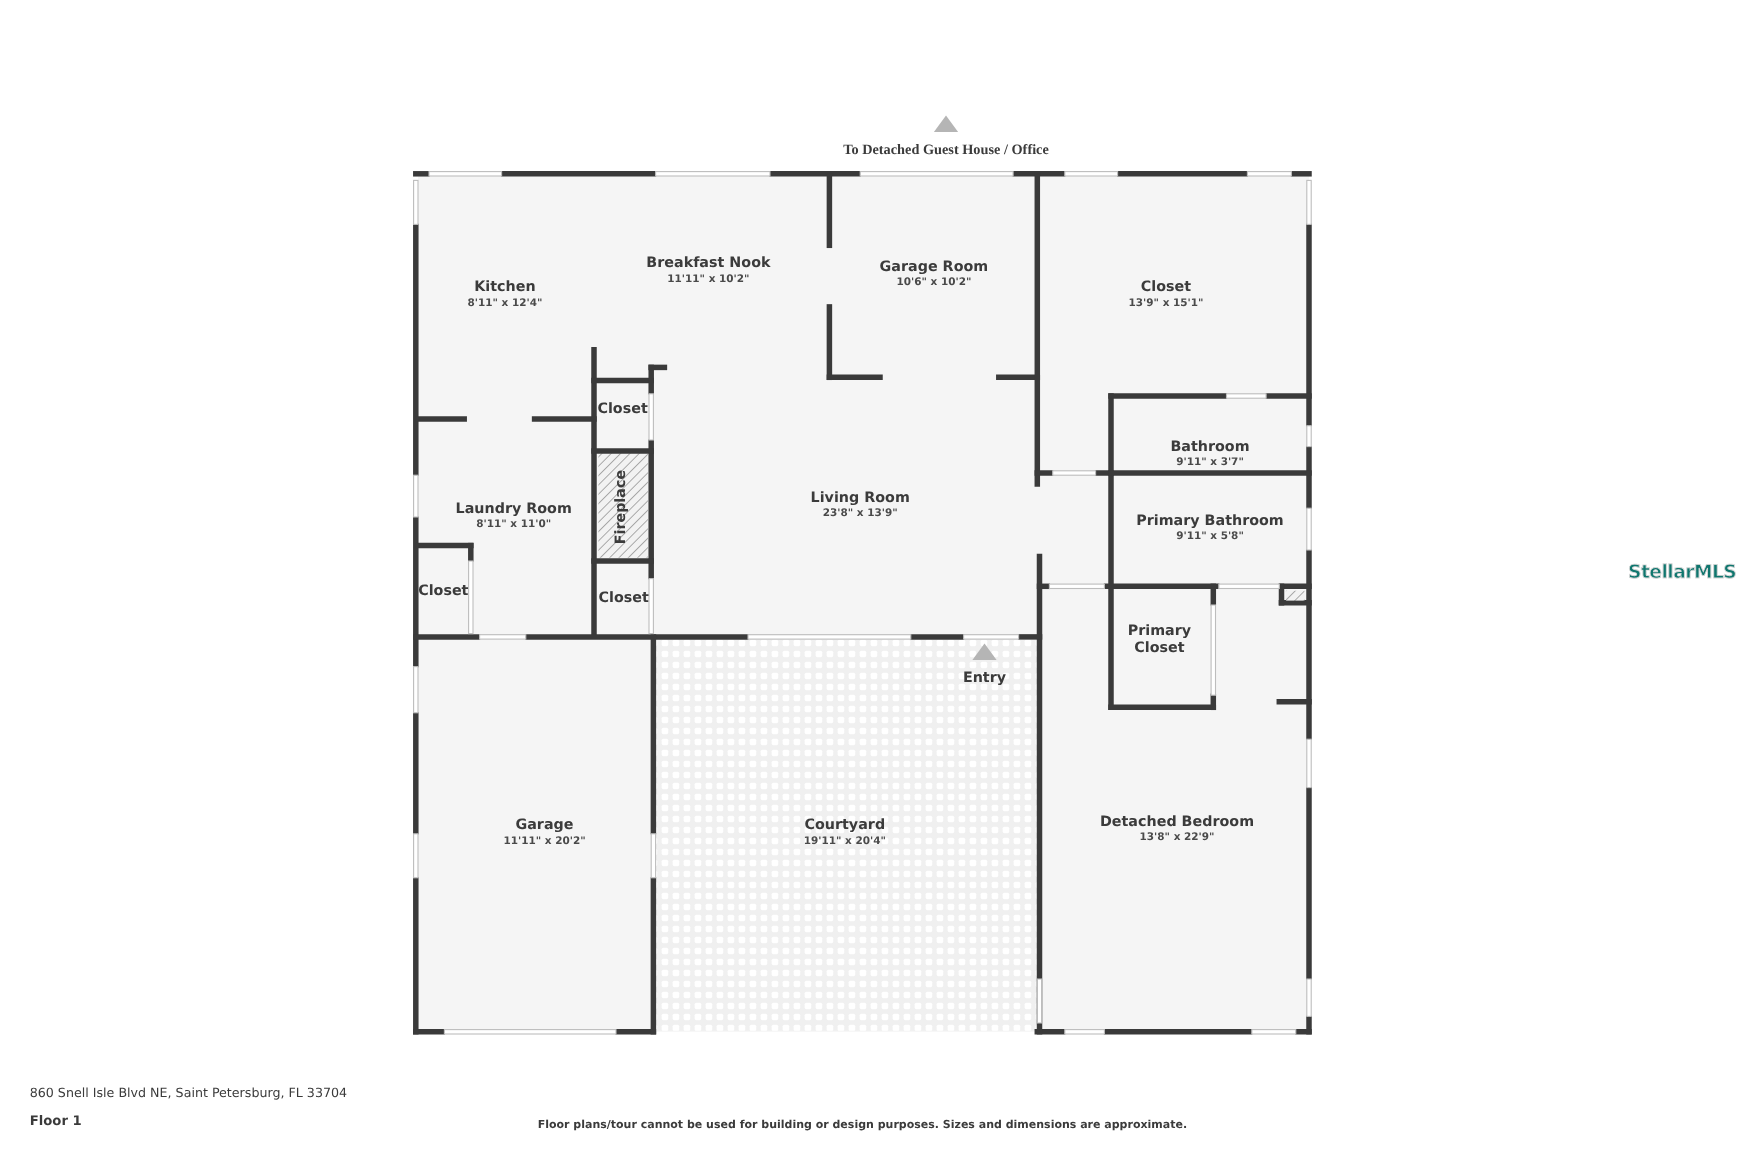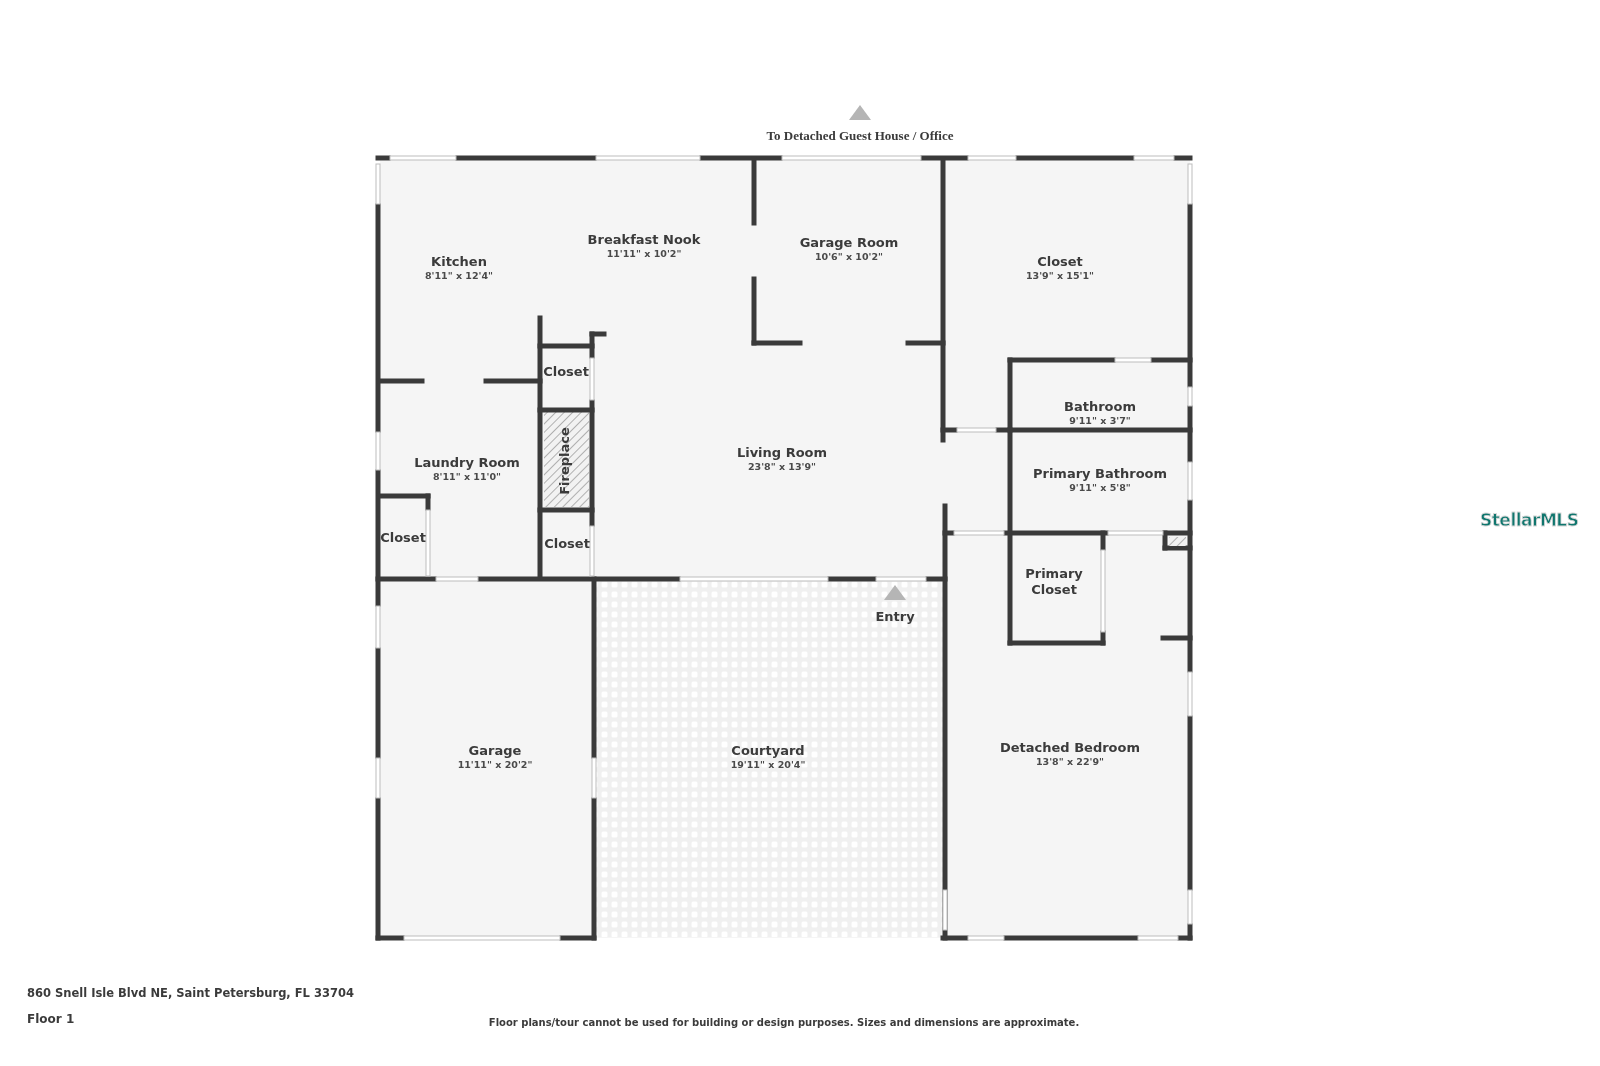--- a/index.html
+++ b/index.html
@@ -5,21 +5,21 @@
   html, body { margin: 0; padding: 0; background: #ffffff; }
   body { width: 1600px; height: 1066px; position: relative; overflow: hidden;
          font-family: "DejaVu Sans", "Liberation Sans", sans-serif; color: #3a3a3a; }
   #plan { position: absolute; left: 0; top: 0; }
   .room-label { position: absolute; transform: translate(-50%, -50%); text-align: center; white-space: nowrap; pointer-events: none; }
   .room-name { font-size: 13px; font-weight: bold; color: #3b3b3b; display: block; line-height: 16px; }
   .room-dim { font-size: 9.5px; font-weight: bold; color: #4a4a4a; display: block; line-height: 12px; }
   .vertical { transform: translate(-50%, -50%) rotate(-90deg); }
   .arrow-up { position: absolute; width: 0; height: 0; border-left: 11px solid transparent; border-right: 11px solid transparent; border-bottom: 15px solid #b5b5b5; transform: translateX(-50%); }
   .annot { position: absolute; transform: translateX(-50%); font-size: 13px; font-weight: bold; color: #3b3b3b; white-space: nowrap; }
-  .footer-address { position: absolute; left: 27px; top: 986px; font-size: 11.5px; font-weight: bold; color: #3b3b3b; }
+  .footer-address { position: absolute; left: 27px; top: 986px; font-size: 11.5px; font-weight: normal; color: #3b3b3b; }
   .footer-floor { position: absolute; left: 27px; top: 1012px; font-size: 12px; font-weight: bold; color: #3b3b3b; }
   .footer-disclaimer { position: absolute; left: 784px; top: 1017px; transform: translateX(-50%); font-size: 10px; font-weight: bold; color: #3b3b3b; white-space: nowrap; }
   .watermark { position: absolute; left: 1480px; top: 510px; font-size: 17px; font-weight: bold; color: #0f766e; -webkit-text-stroke: 0.8px #d8d8d8; letter-spacing: -0.5px; }
 </style>
 </head>
 <body>
 
 <svg id="plan" width="1600" height="1066" viewBox="0 0 1600 1066" xmlns="http://www.w3.org/2000/svg">
   <defs>
     <pattern id="tiles" width="10" height="10" patternUnits="userSpaceOnUse">

